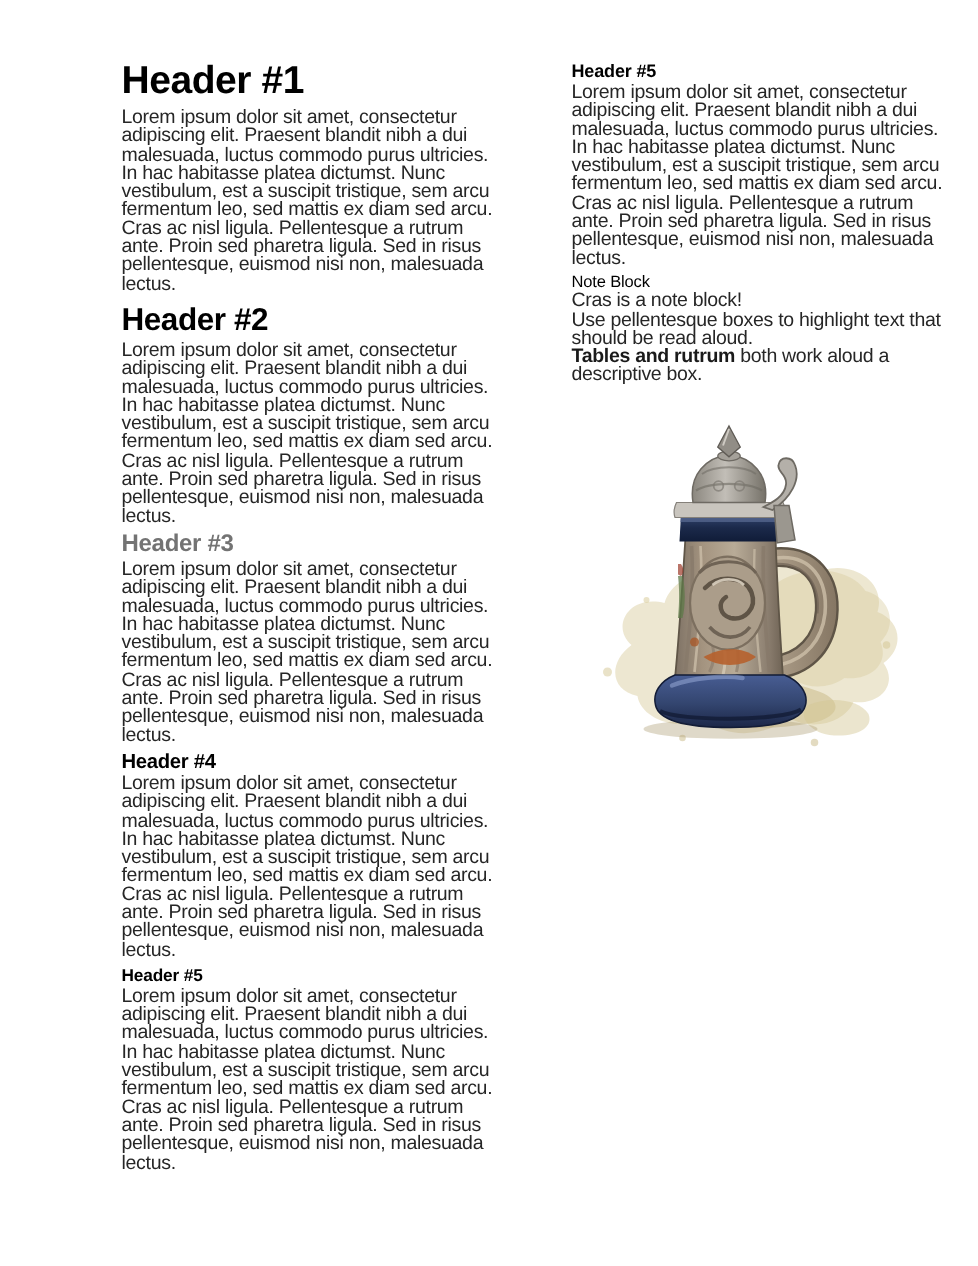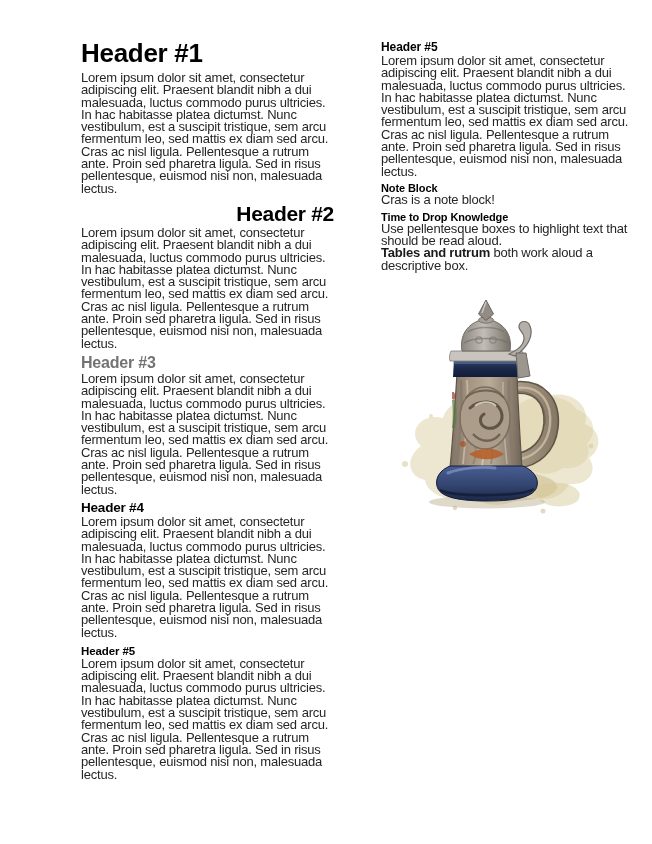--- a/index.html
+++ b/index.html
@@ -25,26 +25,26 @@
   .col-right { width: 258px; }
 
   .body-text {
     font-size: 13px;
     line-height: 12.3px;
     letter-spacing: -0.2px;
     color: #262626;
     margin: 0;
   }
   .h1 { font-size: 26px; line-height: 26px; font-weight: 700; color: #000; margin: 0 0 6px 0; letter-spacing: -0.3px; }
-  .h2 { font-size: 21px; line-height: 22px; font-weight: 700; color: #000; margin: 8px 0 2px 0; letter-spacing: -0.3px; text-align: right; }
+  .h2 { font-size: 21px; line-height: 22px; font-weight: 700; color: #000; margin: 8px 0 2px 0; letter-spacing: -0.3px; }
   .h3 { font-size: 16px; line-height: 16px; font-weight: 700; color: #737373; margin: 5px 0 2px 0; letter-spacing: -0.2px; }
   .h4 { font-size: 13.5px; line-height: 14px; font-weight: 700; color: #000; margin: 5px 0 1px 0; letter-spacing: -0.2px; }
   .h5 { font-size: 11.5px; line-height: 12px; font-weight: 700; color: #000; margin: 6px 0 1px 0; letter-spacing: -0.1px; }
   .h5-right { font-size: 12px; line-height: 13px; font-weight: 700; color: #000; margin: 1px 0 1px 0; letter-spacing: -0.1px; }
-  .h6 { font-size: 11px; line-height: 12.3px; font-weight: 700; color: #000; margin: 4px 0 0 0; letter-spacing: -0.1px; }
+  .h6 { font-size: 11px; line-height: 12.3px; font-weight: 400; color: #000; margin: 4px 0 0 0; letter-spacing: -0.1px; }
   .lead-bold { font-weight: 700; color: #1a1a1a; }
 
   .figure {
     margin: 24px 0 0 10px;
     width: 212px;
     height: 220px;
   }
 </style>
 </head>
 <body>
@@ -69,21 +69,20 @@
       <p class="body-text">Lorem ipsum dolor sit amet, consectetur adipiscing elit. Praesent blandit nibh a dui malesuada, luctus commodo purus ultricies. In hac habitasse platea dictumst. Nunc vestibulum, est a suscipit tristique, sem arcu fermentum leo, sed mattis ex diam sed arcu. Cras ac nisl ligula. Pellentesque a rutrum ante. Proin sed pharetra ligula. Sed in risus pellentesque, euismod nisi non, malesuada lectus.</p>
     </div>
 
     <div class="col col-right">
       <div class="h5-right">Header #5</div>
       <p class="body-text">Lorem ipsum dolor sit amet, consectetur adipiscing elit. Praesent blandit nibh a dui malesuada, luctus commodo purus ultricies. In hac habitasse platea dictumst. Nunc vestibulum, est a suscipit tristique, sem arcu fermentum leo, sed mattis ex diam sed arcu. Cras ac nisl ligula. Pellentesque a rutrum ante. Proin sed pharetra ligula. Sed in risus pellentesque, euismod nisi non, malesuada lectus.</p>
 
       <div class="h6">Note Block</div>
       <p class="body-text">Cras is a note block!</p>
 
-      <div class="h6">Time to Drop Knowledge</div>
       <p class="body-text">Use pellentesque boxes to highlight text that should be read aloud.</p>
 
       <p class="body-text"><span class="lead-bold">Tables and rutrum</span><span> both work aloud a descriptive box.</span></p>
 
       
       <svg class="figure" viewBox="0 0 212 220" aria-hidden="true">
         <defs>
           <linearGradient id="bodyGrad" x1="0" y1="0" x2="1" y2="0">
             <stop offset="0" stop-color="#7e7265"></stop>
             <stop offset="0.25" stop-color="#a3937f"></stop>

